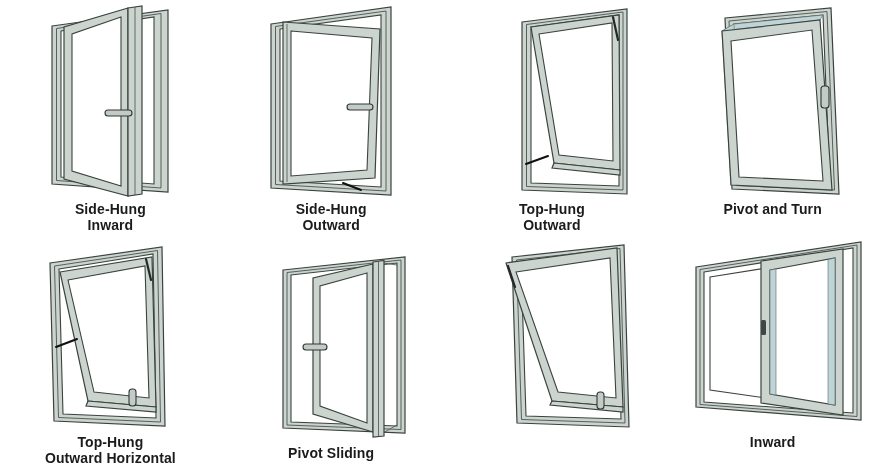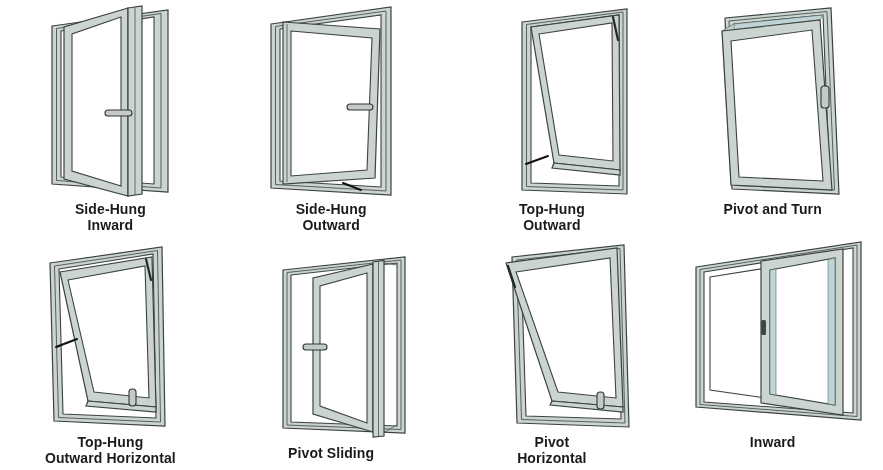--- a/index.html
+++ b/index.html
@@ -170,24 +170,20 @@
       </g>
       <g>
         <polygon class="tint" points="79,28 174,17 172,22 70,33"></polygon>
         <polygon class="fr" points="64,28 175,13 181,172 110,166"></polygon>
         <polygon class="glass" points="74,37 168,23 174,163 116,157"></polygon>
         <polygon class="fr" points="110,166 181,172 181,177 108,170"></polygon>
         <line class="acc" x1="66" y1="31" x2="73" y2="52"></line>
         <rect class="handle" x="155" y="157" width="7" height="17" rx="3"></rect>
       </g>
     </svg>
-    <div class="wlabel">
-      <span>Pivot</span>
-      <span>Horizontal</span>
-    </div>
   </div>
 
   <div class="cell">
     <svg width="220" height="196" viewBox="0 0 220 196">
       <g>
         <polygon class="fr" points="33,32 198,7 198,185 33,172"></polygon>
         <polygon class="hole" points="41,37 190,13 190,178 41,167"></polygon>
         <polygon class="reb" points="37,34.5 194,10 194,181.5 37,169.5"></polygon>
       </g>
       <g>

